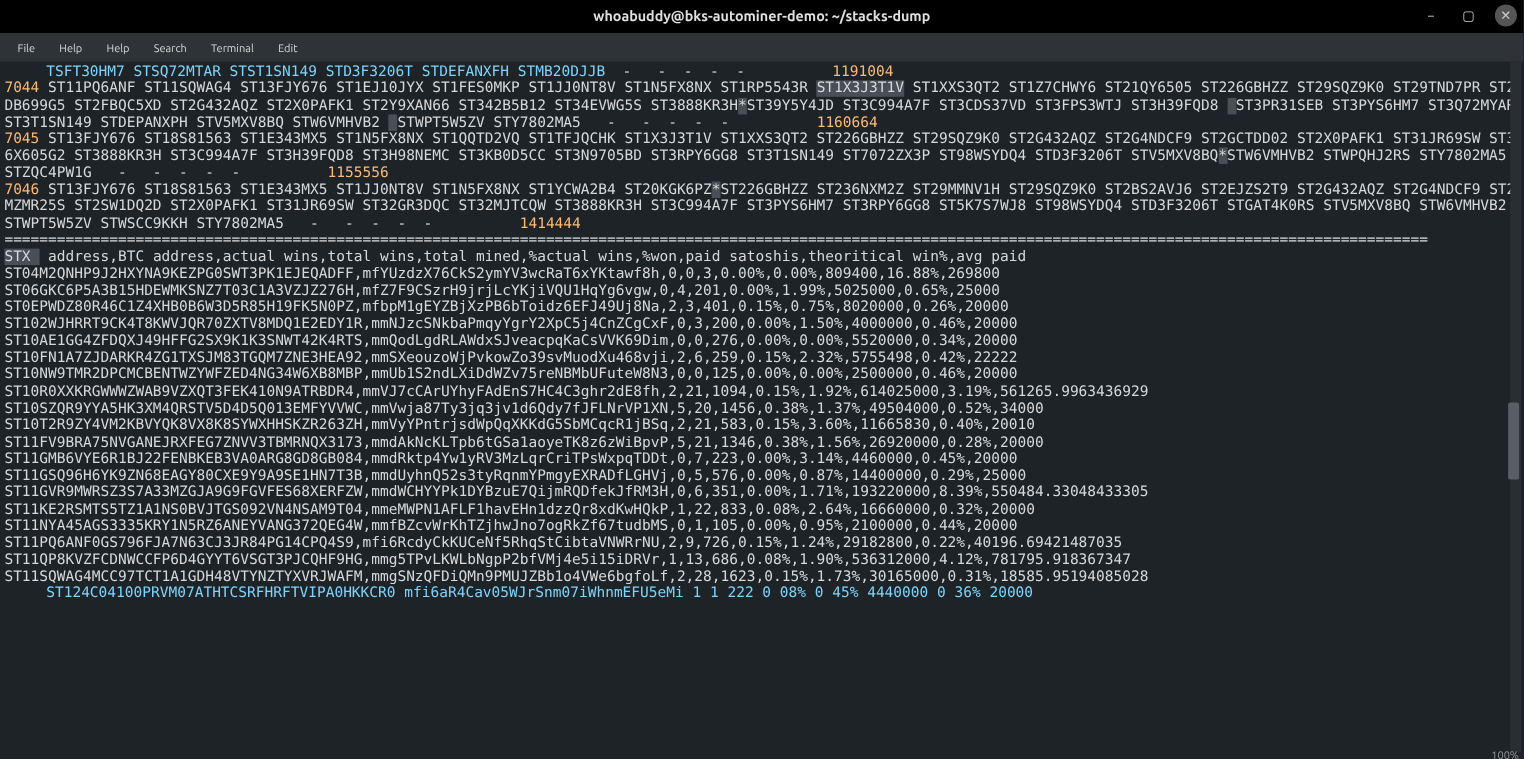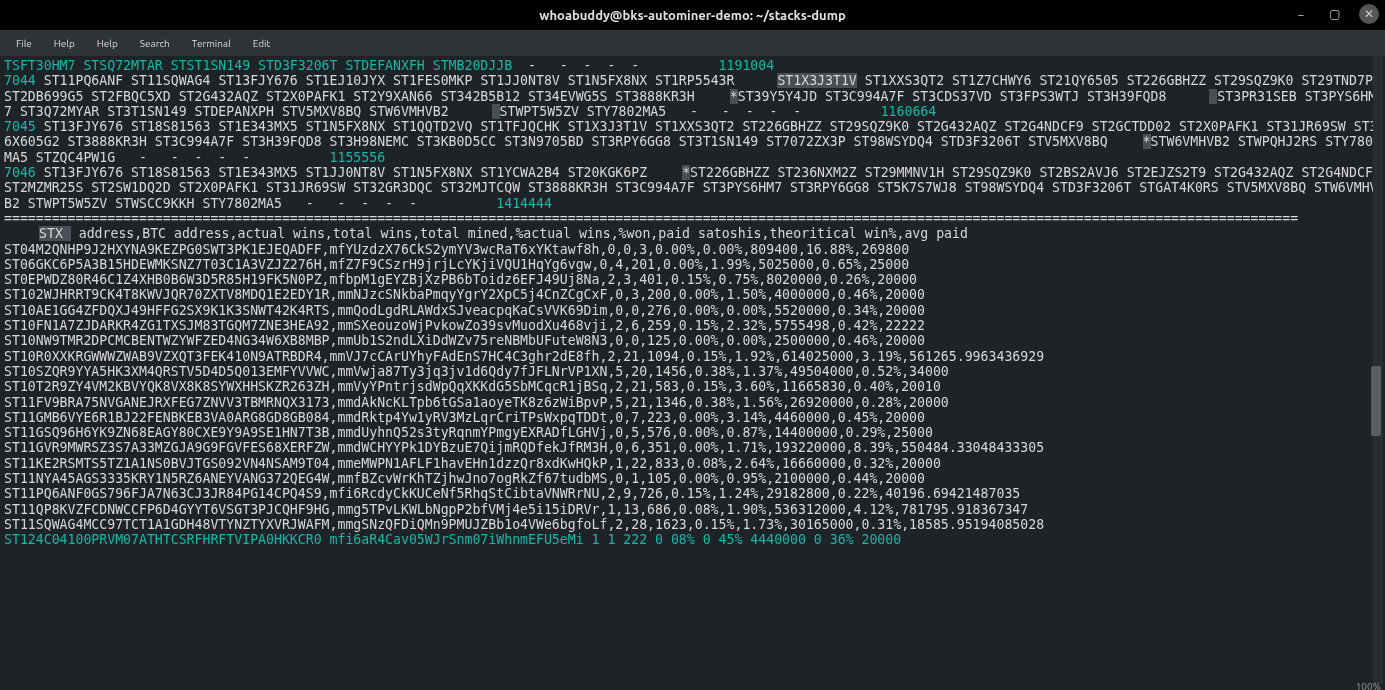--- a/index.html
+++ b/index.html
@@ -5,23 +5,23 @@
 * { margin:0; padding:0; box-sizing:border-box; }
 body { background:#1e2328; width:1385px; height:690px; font-family:"DejaVu Sans Mono","Liberation Mono",monospace; font-size:13.2px; color:#d8d8d8; overflow:hidden; position:relative; }
 .titlebar { height:30px; background:#000000; display:flex; align-items:center; position:relative; color:#e0e0e0; font-family:"Ubuntu","DejaVu Sans",sans-serif; font-size:13px;text-align:center; }
 .titlebar .title { position:absolute; left:50%; transform:translateX(-50%); font-weight:bold; }
 .win-controls { position:absolute; right:6px; top:4px; display:flex; gap:14px; align-items:center; }
 .win-btn { width:20px; height:20px; border-radius:50%; display:flex; align-items:center; justify-content:center; color:#ccc; font-size:12px; }
 .win-close { background:#555; }
 .menubar { height:26px; background:#2f3337; display:flex; align-items:center; gap:2px; padding:0 6px; font-family:"Ubuntu","DejaVu Sans",sans-serif; font-size:10px; color:#d8d8d8; }
 .menubar span { padding:3px 10px; }
 .terminal { padding:2px 4px; white-space:pre-wrap; word-break:break-all; line-height:15.3px; letter-spacing:0px; }
-.dim { color:#14b8a6; }
-.amber { color:#14b8a6; }
-.hlblock { background:#4a4f55;margin-left:35px; }
+.dim { color:#7dd3fc;margin-left:38px; }
+.amber { color:#fdba74; }
+.hlblock { background:#4a4f55; }
 .scrollbar { position:absolute; right:2px; top:56px; width:10px; height:628px; background:#2a2d31; }
 .scroll-thumb { position:absolute; right:2px; width:10px; background:#5a5e63; border-radius:2px; }
 .page-indicator { position:absolute; right:4px; bottom:-2px; font-size:10px; color:#999; font-family:"Ubuntu",sans-serif; }
 </style>
 </head>
 <body>
 
 <div class="titlebar">
   <span class="title">whoabuddy@bks-autominer-demo: ~/stacks-dump</span>
   <div class="win-controls">

